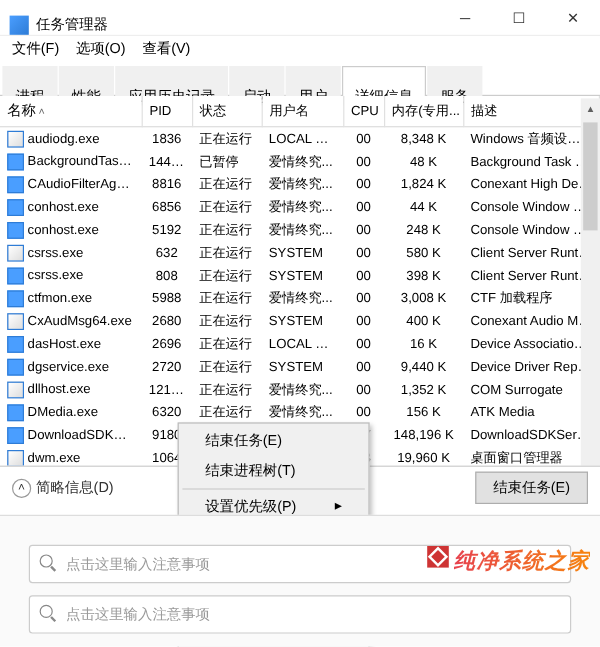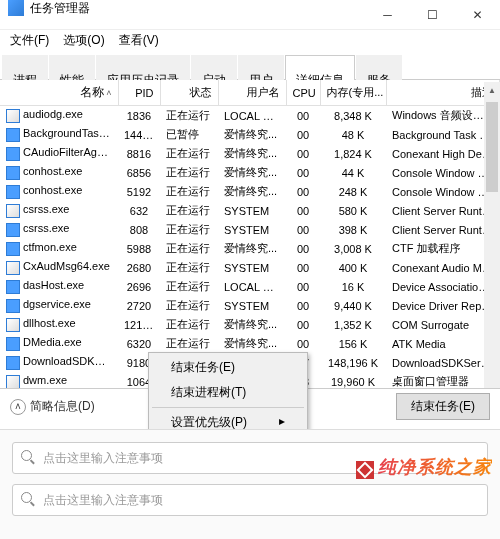--- a/index.html
+++ b/index.html
@@ -1,48 +1,48 @@
 <!DOCTYPE html>
 <html><head>
 <meta charset="utf-8">
 <style>
 *{margin:0;padding:0;box-sizing:border-box;font-family:"Microsoft YaHei","Segoe UI",sans-serif;font-size:12px}
 body{width:500px;height:539px;background:#fff;overflow:hidden;position:relative}
-.titlebar{height:30px;display:flex;align-items:flex-start;padding:0 8px;border-bottom:1px solid #eee}
+.titlebar{height:30px;display:flex;align-items:flex-end;padding:0 8px;border-bottom:1px solid #eee}
 .titlebar .icon{width:16px;height:16px;background:linear-gradient(135deg,#4a9eff,#2e7cd6);margin-right:6px}
 .titlebar .title{flex:1}
 .winbtns{position:absolute;right:0;top:0;display:flex}
 .winbtn{width:45px;height:30px;display:flex;align-items:center;justify-content:center;color:#333}
 .menubar{height:22px;display:flex;padding:0 4px;gap:2px}
 .menuitem{padding:2px 6px}
 .tabs{height:26px;display:flex;border-bottom:1px solid #ccc;padding:0 2px;margin-top:2px}
 .tab{padding:16px 10px;border:1px solid transparent;border-bottom:none;margin-right:1px;position:relative;top:1px;background:#f0f0f0}
 .tab.active{background:#fff;border-color:#ccc}
 .table-wrap{height:340px;overflow:hidden;position:relative}
 table{width:100%;border-collapse:collapse;table-layout:fixed}
-th{text-align:right;padding:4px 6px;border-right:1px solid #e0e0e0;border-bottom:1px solid #e0e0e0;background:#fff;font-weight:normal;white-space:nowrap;overflow:hidden;font-size:11px}
+th{text-align:left;padding:4px 6px;border-right:1px solid #e0e0e0;border-bottom:1px solid #e0e0e0;background:#fff;font-weight:normal;white-space:nowrap;overflow:hidden;font-size:11px}
 th .arrow{font-size:9px;color:#666;margin-left:2px}
 td{padding:2px 6px;white-space:nowrap;overflow:hidden;text-overflow:ellipsis;font-size:11px;height:18px}
 tbody tr.selected{background:#cce8ff}
 .proc-icon{display:inline-block;width:14px;height:14px;vertical-align:middle;margin-right:3px;background:#4a9eff;border:1px solid #2e7cd6}
 .proc-icon.app{background:linear-gradient(135deg,#fff,#ddd)}
 .num{text-align:center}
 .bottombar{position:absolute;bottom:115px;left:0;right:0;height:36px;border-top:1px solid #ccc;display:flex;align-items:center;padding:0 10px;background:#fff}
 .expand{display:flex;align-items:center;gap:4px;color:#333}
 .expand-icon{width:16px;height:16px;border:1px solid #999;border-radius:50%;display:flex;align-items:center;justify-content:center;font-size:10px}
 .endbtn{margin-left:auto;padding:4px 14px;border:1px solid #adadad;background:#e1e1e1}
 .ctxmenu{position:absolute;left:148px;top:352px;width:160px;background:#f0f0f0;border:1px solid #bbb;box-shadow:2px 2px 4px rgba(0,0,0,.25);padding:2px}
 .ctxitem{padding:4px 20px;white-space:nowrap}
 .ctxsep{height:1px;background:#ccc;margin:2px 1px}
-.search-area{position:absolute;bottom:0;left:0;right:0;height:110px;background:#fafafa;border-top:1px solid #ddd;padding:12px}
+.search-area{position:absolute;bottom:0;left:0;right:0;height:110px;background:#fafafa;border-top:1px solid #ddd;padding:24px}
 .searchbox{height:32px;border:1px solid #ccc;border-radius:3px;display:flex;align-items:center;padding:0 8px;margin-bottom:10px;background:#fff;color:#999}
 .searchbox .sicon{width:16px;height:16px;margin-right:6px;position:relative}
 .searchbox .sicon::before{content:"";position:absolute;width:9px;height:9px;border:1.5px solid #888;border-radius:50%;left:0;top:0}
 .searchbox .sicon::after{content:"";position:absolute;width:5px;height:1.5px;background:#888;transform:rotate(45deg);left:9px;top:11px}
-.watermark{position:absolute;right:8px;bottom:60px;display:flex;align-items:flex-end;gap:4px;opacity:.95}
+.watermark{position:absolute;right:8px;bottom:60px;display:flex;align-items:flex-start;gap:4px;opacity:.95}
 .wm-badge{width:18px;height:18px;background:#cc2a2a;position:relative}
 .wm-badge::after{content:"";position:absolute;inset:3px;border:2px solid #fff;transform:rotate(45deg)}
 .wm-text{font-size:18px;font-weight:bold;font-style:italic;background:linear-gradient(90deg,#e63946,#f77f00);-webkit-background-clip:text;-webkit-text-fill-color:transparent;letter-spacing:1px}
 .scrollbar{position:absolute;right:0;top:82px;width:16px;height:338px;background:#f0f0f0}
 .scrollthumb{position:absolute;left:2px;width:12px;background:#cdcdcd;top:20px;height:90px}
 .scrollarrow{position:absolute;left:0;width:16px;height:16px;display:flex;align-items:center;justify-content:center;font-size:8px;color:#606060}
 .scrollarrow.up{top:0}
 .scrollarrow.down{bottom:0}
 </style>
 </head>

